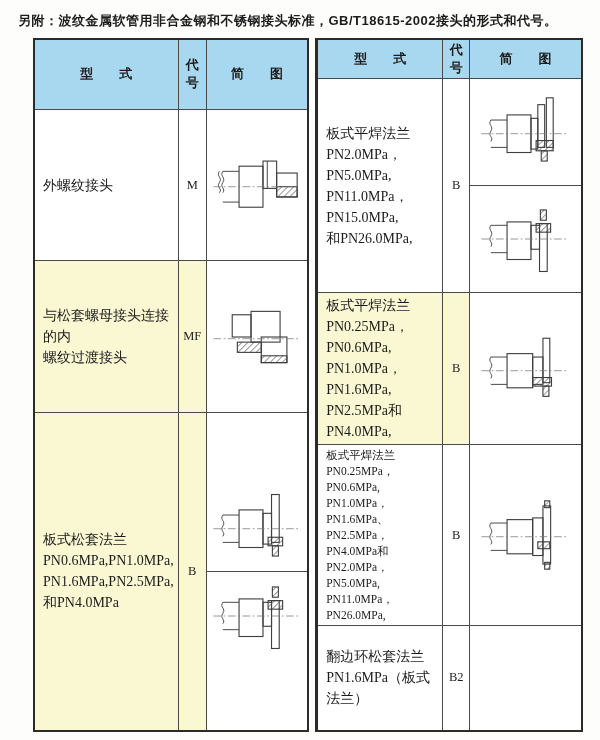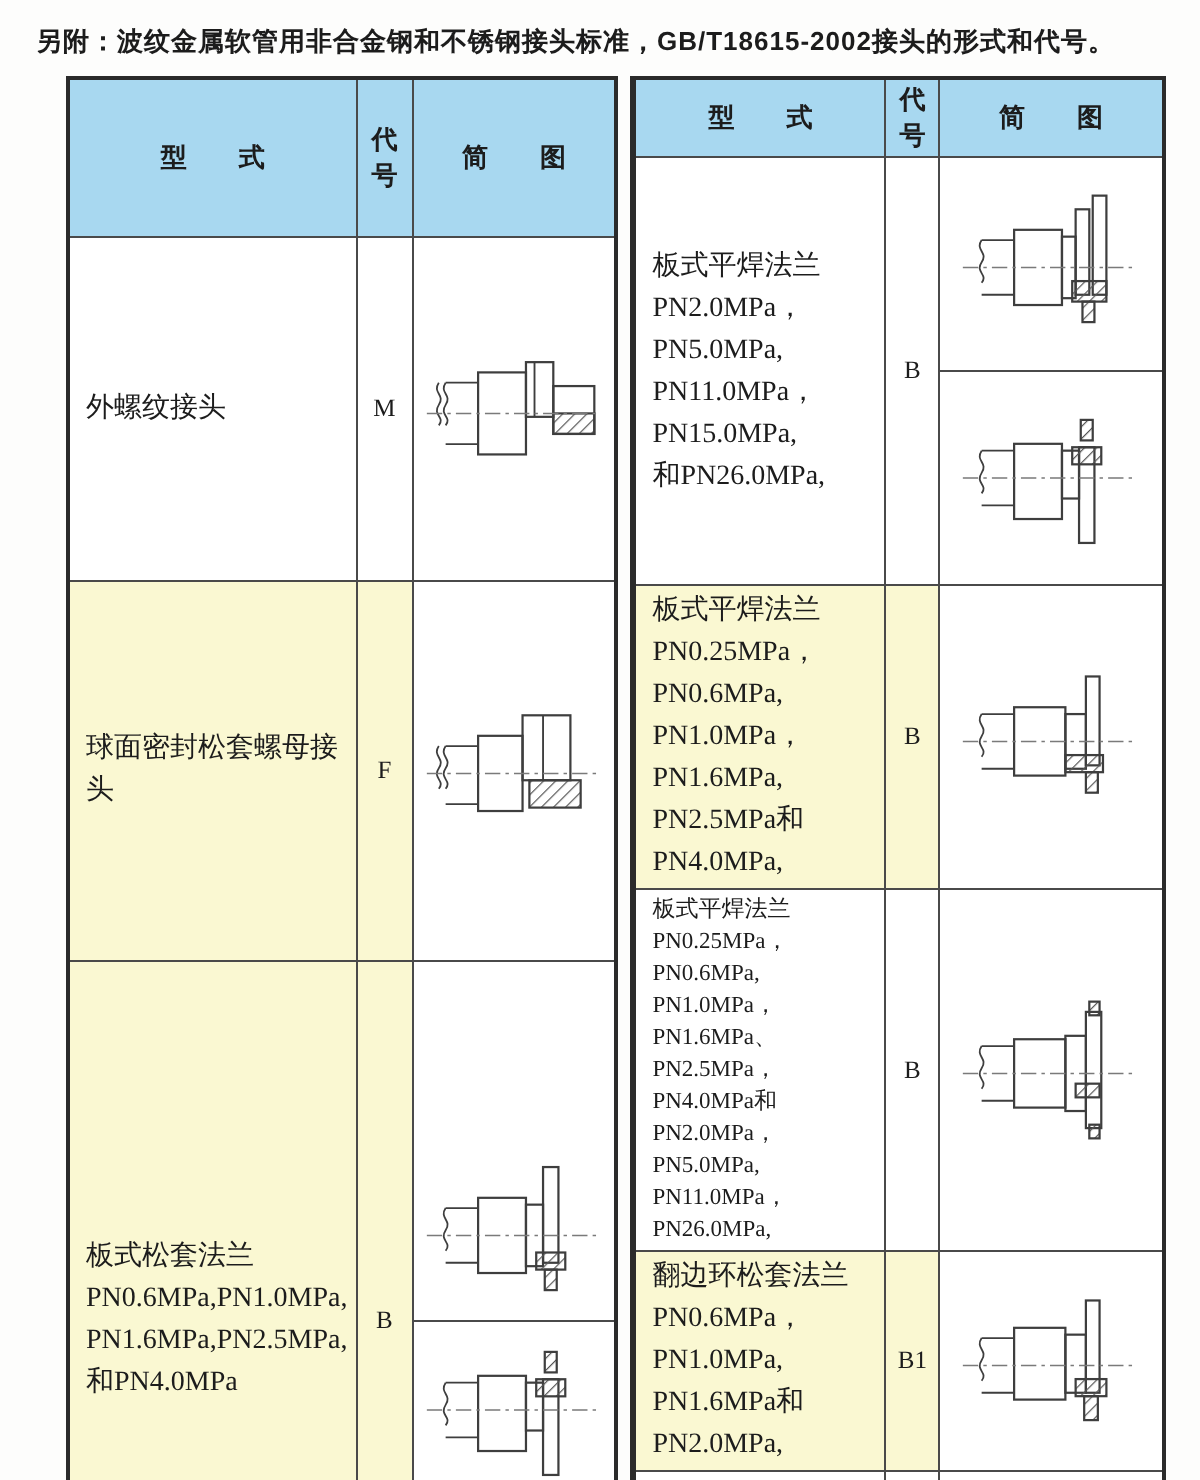--- a/index.html
+++ b/index.html
@@ -69,39 +69,37 @@
           <rect x="34" y="20" width="28" height="48"></rect>
           <rect x="62" y="14" width="16" height="32"></rect>
               <line x1="67" y1="14" x2="67" y2="46"></line>
           <rect x="78" y="28" width="24" height="28"></rect>
           <rect class="h" x="78" y="44" width="24" height="12"></rect>
           <line class="cl" x1="4" y1="44" x2="106" y2="44"></line>
         </svg>
       </td>
     </tr>
 
-    <tr class="hl" style="height:94px">
-      <td class="type-cell">球面密封松套螺母接头</td>
-      <td class="code-cell">F</td>
+
+
+    <tr class="hl" style="height:85px">
+      <td class="type-cell">与松套螺母接头连接的内
+螺纹过渡接头</td>
+      <td class="code-cell">MF</td>
       <td class="diag-cell diag">
         <svg viewBox="0 0 110 84" width="94" height="72">
-          <path class="w" d="M15,28c-4,6 4,7 0,13c-4,6 4,7 0,12"></path>
-              <path class="w" d="M11,28c-4,6 4,7 0,13c-4,6 4,7 0,12"></path>
-          <line x1="15" y1="28" x2="34" y2="28"></line>
-              <line x1="15" y1="62" x2="34" y2="62"></line>
-          <rect x="34" y="22" width="26" height="44"></rect>
-          <rect x="60" y="10" width="28" height="38"></rect>
-              <line x1="72" y1="10" x2="72" y2="48"></line>
-          <rect class="h" x="64" y="48" width="30" height="16"></rect>
-          <line class="cl" x1="4" y1="44" x2="106" y2="44"></line>
-        </svg>
-      </td>
-    </tr>
-
-
+          <rect x="26" y="16" width="22" height="26"></rect>
+          <rect x="48" y="12" width="34" height="36"></rect>
+          <rect class="h" x="32" y="48" width="28" height="12"></rect>
+          <rect x="60" y="42" width="30" height="30"></rect>
+          <rect class="h" x="60" y="64" width="30" height="8"></rect>
+          <line class="cl" x1="4" y1="44" x2="106" y2="44"></line>
+        </svg>
+      </td>
+    </tr>
 
 
     <tr class="hl" style="height:177px">
       <td class="type-cell">板式松套法兰
 PN0.6MPa,PN1.0MPa,
 PN1.6MPa,PN2.5MPa,
 和PN4.0MPa</td>
       <td class="code-cell">B</td>
       <td class="diag-cell">
         <div class="split" style="height:177px">
@@ -227,39 +225,20 @@
           <rect x="64" y="22" width="12" height="44"></rect>
           <rect x="76" y="8" width="9" height="68"></rect>
           <rect class="h" x="78" y="2" width="6" height="8"></rect>
           <rect class="h" x="78" y="74" width="6" height="8"></rect>
           <rect class="h" x="70" y="50" width="14" height="8"></rect>
           <line class="cl" x1="4" y1="44" x2="106" y2="44"></line>
         </svg>
       </td>
     </tr>
 
-    <tr class="hl" style="height:103px">
-      <td class="type-cell">翻边环松套法兰
-PN0.6MPa，PN1.0MPa,
-PN1.6MPa和PN2.0MPa,</td>
-      <td class="code-cell">B1</td>
-      <td class="diag-cell diag">
-        <svg viewBox="0 0 110 84" width="94" height="80">
-          <path class="w" d="M15,28c-4,6 4,7 0,13c-4,6 4,7 0,12"></path>
-          <line x1="15" y1="28" x2="34" y2="28"></line>
-              <line x1="15" y1="60" x2="34" y2="60"></line>
-          <rect x="34" y="22" width="30" height="42"></rect>
-          <rect x="64" y="26" width="12" height="34"></rect>
-          <rect x="76" y="6" width="8" height="54"></rect>
-          <rect class="h" x="70" y="52" width="18" height="10"></rect>
-          <rect class="h" x="75" y="62" width="8" height="14"></rect>
-          <line class="cl" x1="4" y1="44" x2="106" y2="44"></line>
-        </svg>
-      </td>
-    </tr>
 
     <tr style="height:105px">
       <td class="type-cell">翻边环松套法兰
 PN1.6MPa（板式法兰）</td>
       <td class="code-cell">B2</td>
       <td class="diag-cell diag">
         
       </td>
     </tr>
   </tbody>

